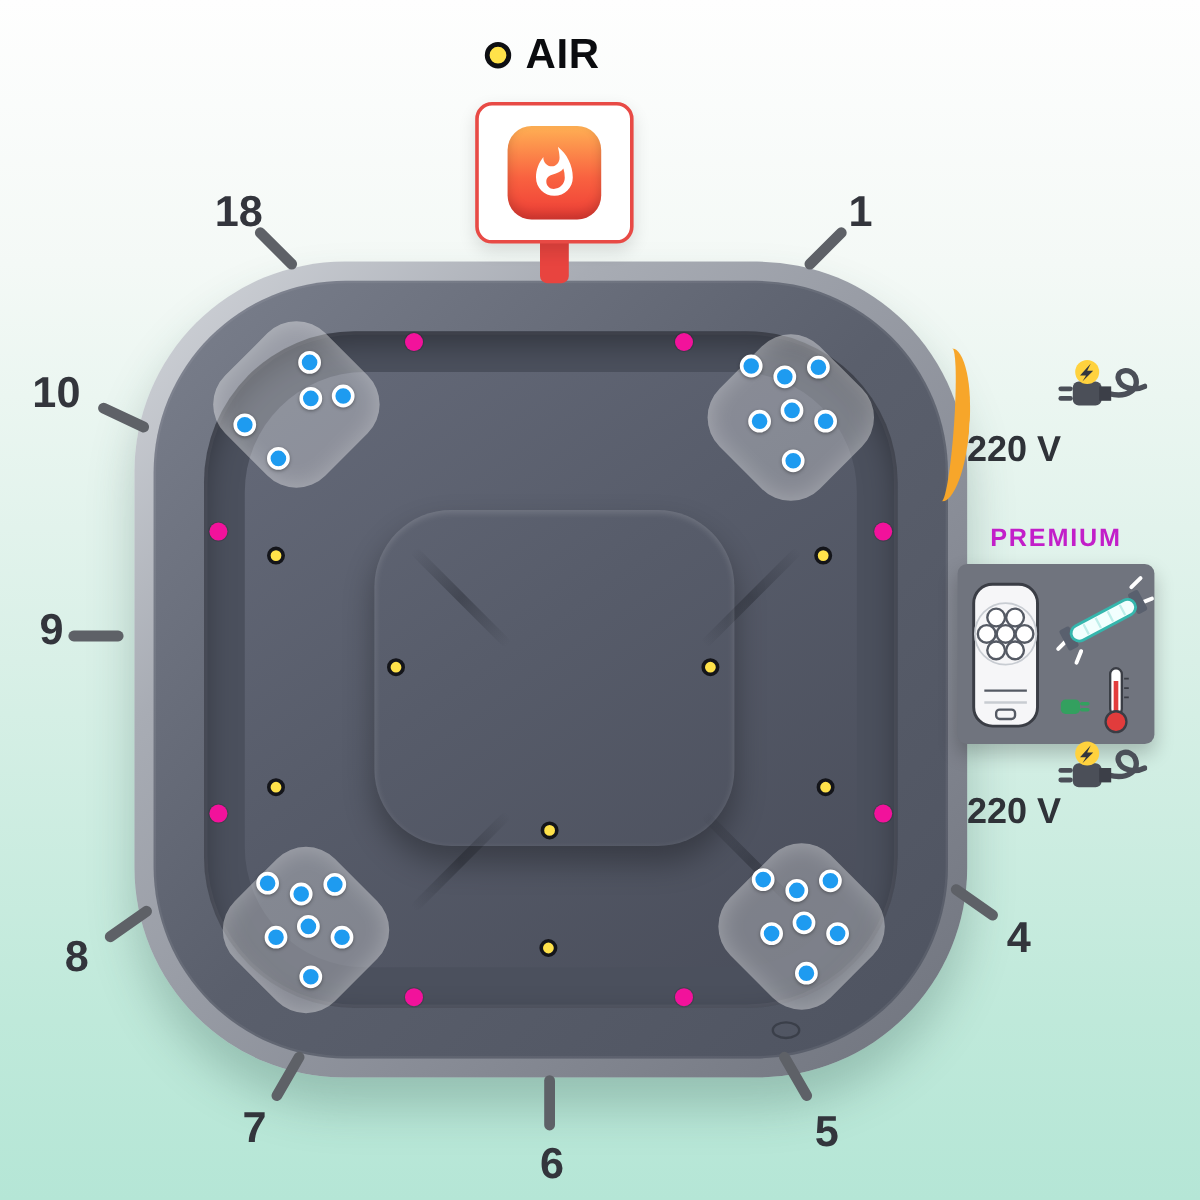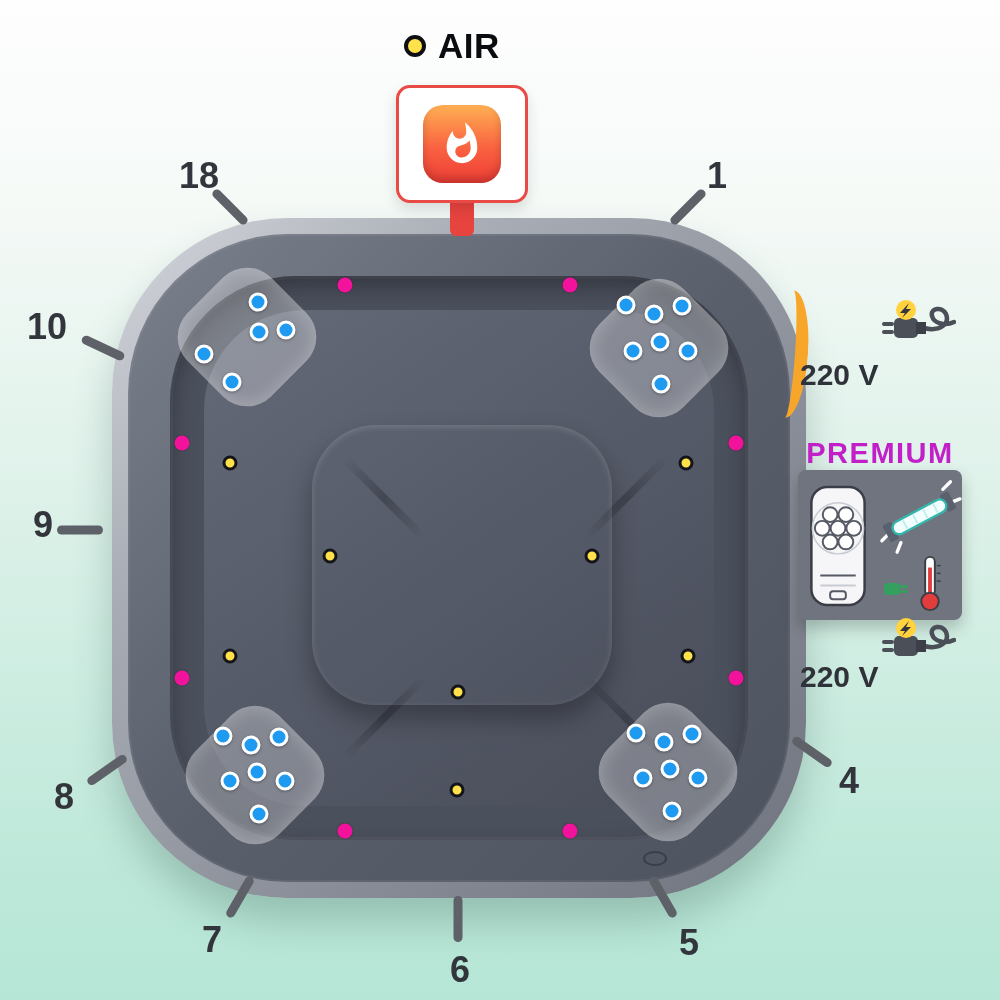--- a/index.html
+++ b/index.html
@@ -75,26 +75,26 @@
   .clock-number { position:absolute; transform:translate(-50%,-50%);
     font-size:36px; font-weight:bold; color:#33353c; }
   .clock-tick { position:absolute; width:46px; height:9px; background:#5e6167; border-radius:5px; }
 
   
   .control-arc { position:absolute; left:770px; top:290px; width:38px; height:128px;
     border-right:13px solid #f7a62a; border-radius:50%; transform:rotate(4deg); z-index:3; }
   .plug-icon { position:absolute; width:76px; height:60px; z-index:7; }
   .plug-top { left:880px; top:298px; }
   .plug-bottom { left:880px; top:616px; }
-  .voltage { position:absolute; width:90px; 
+  .voltage { position:absolute; width:90px; text-align:center;
     font-size:30px; font-weight:bold; color:#2f3238; z-index:7; }
   .voltage-top { left:800px; top:358px; }
   .voltage-bottom { left:800px; top:660px; }
   .premium-label { position:absolute; left:798px; top:437px; width:164px; text-align:center;
-    font-size:29px; font-weight:bold; letter-spacing:1.5px; color:#c21fc9; z-index:7; }
+    font-size:21px; font-weight:bold; letter-spacing:1.5px; color:#c21fc9; z-index:7; }
   .equip-panel { position:absolute; left:798px; top:470px; width:164px; height:150px;
     background:#70747e; border-radius:8px; box-shadow:0 8px 16px rgba(0,0,0,0.22); z-index:6; }
   .pump-icon { position:absolute; left:8px; top:11px; }
   .uv-icon { position:absolute; left:78px; top:6px; }
   .thermo-icon { position:absolute; left:118px; top:84px; }
   .gplug-icon { position:absolute; left:84px; top:108px; }
 </style>
 </head>
 <body>
 

